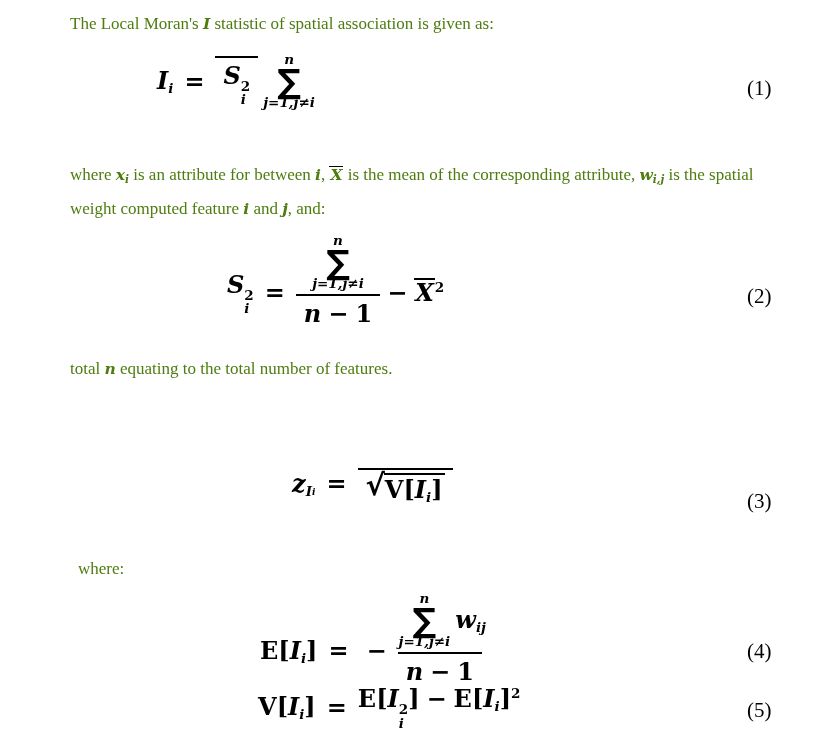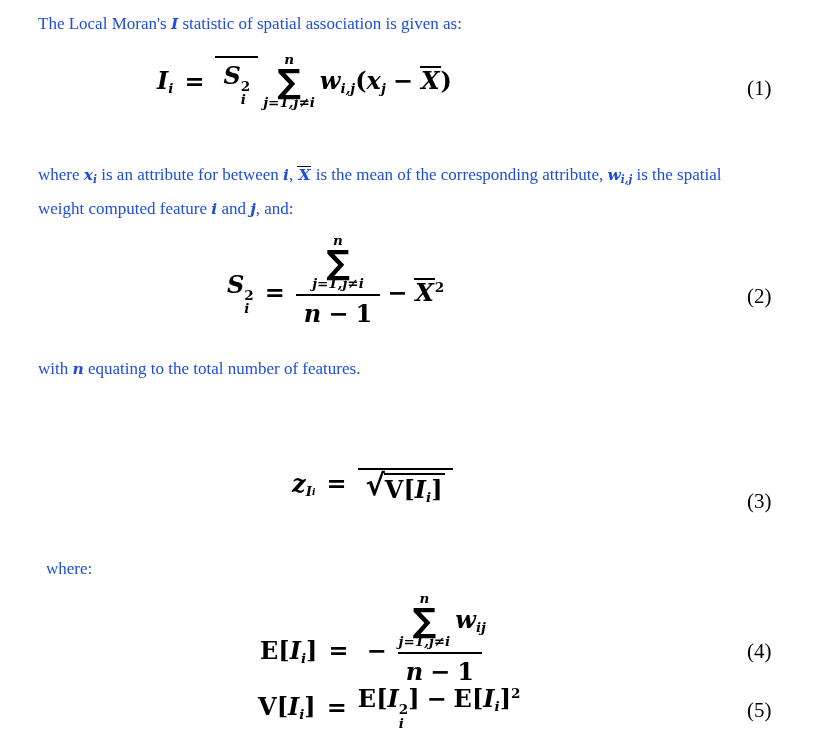--- a/index.html
+++ b/index.html
@@ -1,20 +1,20 @@
 <!DOCTYPE html>
 <html><head>
 <meta charset="utf-8">
 <style>
   * { margin:0; padding:0; box-sizing:border-box; }
   html,body { background:#ffffff; }
   .page { position:relative; width:826px; height:755px; background:#ffffff; color:#000; overflow:hidden; }
 
   
-  .txt { position:absolute; font-family:"Liberation Serif",serif; font-size:17px; line-height:24px; white-space:nowrap; color:#1d4ed8; }
+  .txt { position:absolute; font-family:"Liberation Serif",serif; font-size:17px; line-height:24px; white-space:nowrap; color:#4d7c0f;margin-left:32px; }
   .bmi { font-family:"DejaVu Serif","DejaVu Sans",serif; font-style:italic; font-weight:bold; font-size:15.5px; }
   .bsb { font-size:10.5px; vertical-align:-3px; }
   .bsbI { font-size:11px; vertical-align:-4px; }
   .bssb { font-size:8px; vertical-align:-2px; }
   .bov { display:inline-block; border-top:1.8px solid #000; padding:0 1px; line-height:1.05; }
 
   
   .eq { position:absolute; display:flex; align-items:center; font-family:"DejaVu Serif","DejaVu Sans",serif; font-weight:bold; font-size:24px; line-height:1.22; color:#000; white-space:nowrap; }
   .tk { display:inline-block; }
   .it { font-style:italic; }
@@ -60,21 +60,20 @@
               <span class="ss-t">2</span>
               <span class="ss-b">i</span>
             </span></span>
       </span>
     </span>
     <span class="sum">
       <span class="sl">n</span>
       <span class="sg">∑</span>
       <span class="sl">j=1,j≠i</span>
     </span>
-    <span class="tk"><span class="it">w</span><span class="sb">i,j</span><span class="rm">(</span><span class="it">x</span><span class="sb">j</span><span class="op">−</span><span class="ov it">X</span><span class="rm">)</span></span>
   </div>
   <div class="eqnum" style="left:747px; top:76px;">(1)</div>
 
   <div class="txt" style="left:38px; top:163px;">
     <span>where </span><span class="bmi">x</span><span class="bmi bsb">i</span><span> is an attribute for between </span><span class="bmi">i</span><span>, </span><span class="bmi bov">X</span><span> is the mean of the corresponding attribute, </span><span class="bmi">w</span><span class="bmi bsb">i,j</span><span> is the spatial</span>
   </div>
   <div class="txt" style="left:38px; top:197px;">
     <span>weight computed feature </span><span class="bmi">i</span><span> and </span><span class="bmi">j</span><span>, and:</span>
   </div>
 
@@ -94,21 +93,21 @@
       </span>
       <span class="fd">
         <span class="tk"><span class="it">n</span><span class="op">−</span><span class="rm">1</span></span>
       </span>
     </span>
     <span class="tk sh12"><span class="op">−</span><span class="ov it">X</span><span class="sp">2</span></span>
   </div>
   <div class="eqnum" style="left:747px; top:284px;">(2)</div>
 
   <div class="txt" style="left:38px; top:357px;">
-    <span>with </span><span class="bmi">n</span><span> equating to the total number of features.</span>
+    <span>total </span><span class="bmi">n</span><span> equating to the total number of features.</span>
   </div>
 
 
   <div class="eq" style="left:292px; top:468px;text-align:center;">
     <span class="tk shm3"><span class="it">z</span><span class="sb">I</span><span class="ssb">i</span></span>
     <span class="eqs shm3">=</span>
     <span class="frac">
       <span class="fd">
         <span class="sqrt">
           <span class="rad">√</span>

